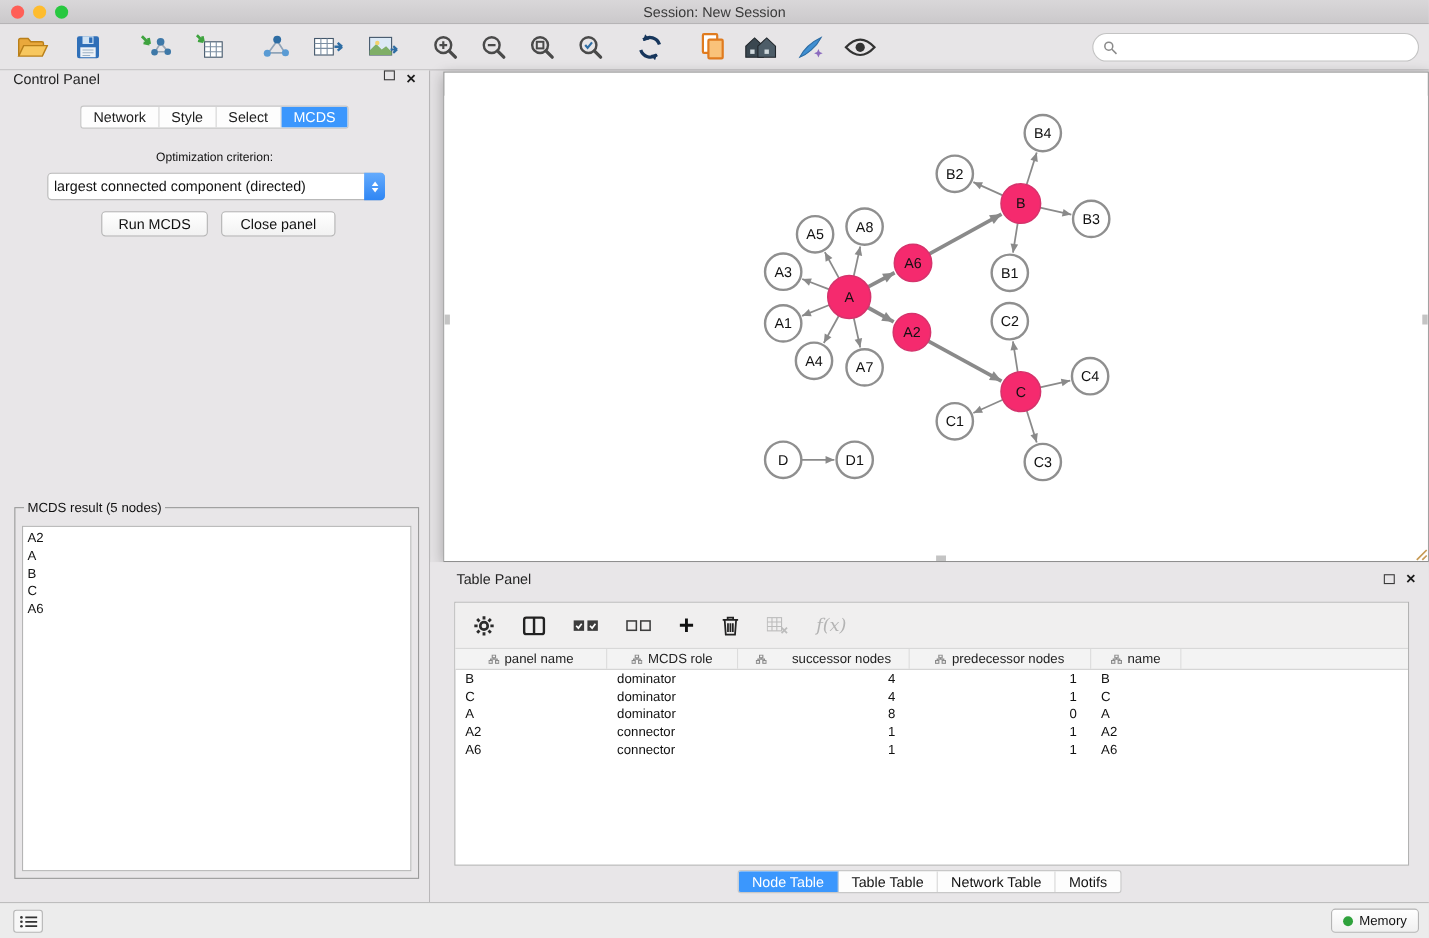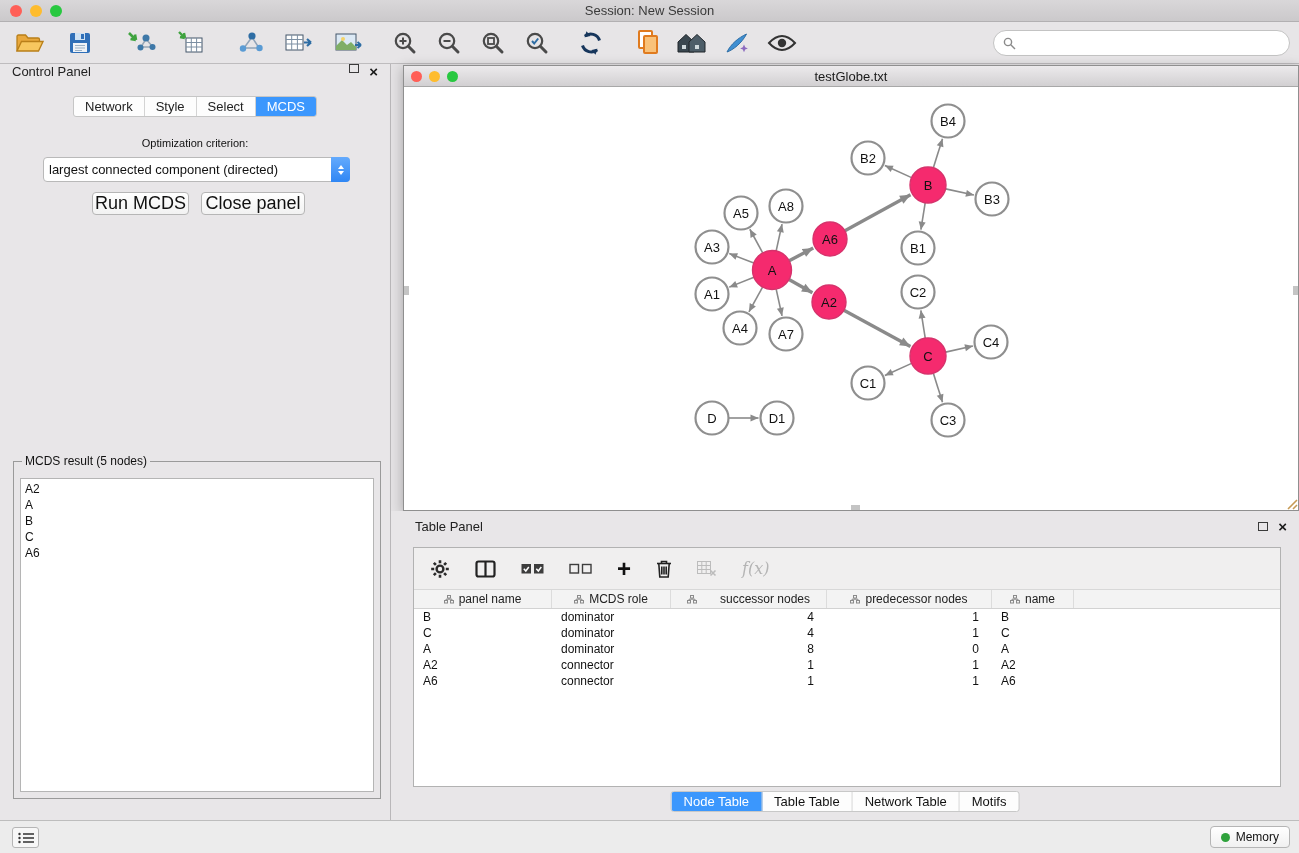--- a/index.html
+++ b/index.html
@@ -30,21 +30,21 @@
 .seg-bar{position:absolute;left:50%;transform:translateX(-50%);top:32px;display:flex;background:#fdfdfd;border:1px solid #c6c6c6;border-radius:3px;overflow:hidden}
 .seg-tab{font-size:13px;padding:2px 11px;color:#222;border-right:1px solid #d4d4d4;white-space:nowrap}
 .seg-tab:last-child{border-right:none}
 .seg-tab.active{background:#3b97fd;color:#fff}
 .opt-label{position:absolute;top:73px;width:100%;text-align:center;font-size:11px;color:#111}
 .dropdown{position:absolute;left:43px;top:93px;width:307px;height:25px;background:#fff;border:1px solid #b9b9b9;border-radius:4px;display:flex;align-items:center}
 .dd-text{flex:1;font-size:13px;padding-left:5px;white-space:nowrap;overflow:hidden;color:#111}
 .dd-stepper{width:19px;height:25px;margin-right:-1px;background:linear-gradient(#64abfd,#2f86f4);border-radius:0 4px 4px 0;display:flex;flex-direction:column;align-items:center;justify-content:center;gap:2px}
 .tri-up{width:0;height:0;border-left:3.5px solid transparent;border-right:3.5px solid transparent;border-bottom:4.5px solid #fff}
 .tri-down{width:0;height:0;border-left:3.5px solid transparent;border-right:3.5px solid transparent;border-top:4.5px solid #fff}
-.cp-btn{position:absolute;top:128px;height:23px;background:linear-gradient(#ffffff,#f2f2f2);border:1px solid #b6b6b6;border-radius:4px;font-size:18px;display:flex;align-items:center;justify-content:center;color:#111}
+.cp-btn{position:absolute;top:128px;height:23px;background:linear-gradient(#ffffff,#f2f2f2);border:1px solid #b6b6b6;border-radius:4px;font-size:13px;display:flex;align-items:center;justify-content:center;color:#111}
 .cp-btn.run{left:92px;width:97px}
 .cp-btn.close{left:201px;width:104px}
 .result-fieldset{position:absolute;left:13px;top:390px;width:368px;height:345px;border:1px solid #9a9a9a;padding:0}
 .result-fieldset legend{font-size:12px;margin-left:8px;padding:0 3px;color:#111}
 .result-listbox{position:absolute;left:6px;right:6px;top:10px;bottom:6px;background:#fff;border:1px solid #b5b5b5;padding:2px 4px;font-size:12px;line-height:16px;overflow:hidden;color:#111}
 
 
 .network-window{position:absolute;left:403px;top:65px;width:896px;height:446px;background:#fff;border:1px solid #8f8f8f;box-shadow:0 3px 12px rgba(0,0,0,.28)}
 .nw-titlebar{height:21px;background:linear-gradient(#eceaec,#d2d0d2);border-bottom:1px solid #a8a8a8;display:flex;align-items:center;position:relative}
 .nw-title{position:absolute;left:0;right:0;text-align:center;font-size:13px;color:#1a1a1a}
@@ -248,26 +248,20 @@
         <div class="list-item">A2</div>
         <div class="list-item">A</div>
         <div class="list-item">B</div>
         <div class="list-item">C</div>
         <div class="list-item">A6</div>
       </div>
   </fieldset>
 </div>
 
 <div class="network-window">
-  <div class="nw-titlebar">
-    <span class="tl red sm"></span>
-    <span class="tl yellow sm"></span>
-    <span class="tl green sm"></span>
-    <span class="nw-title">testGlobe.txt</span>
-  </div>
   <div class="nw-canvas">
     <svg width="894" height="423" viewBox="0 0 894 423">
         <defs>
           <marker id="arrThin" markerWidth="10" markerHeight="9" refX="8.5" refY="4" orient="auto" markerUnits="userSpaceOnUse">
             <path d="M0.5,0.5 L8.5,4 L0.5,7.5 Z" fill="#8a8a8a"></path>
           </marker>
           <marker id="arrThick" markerWidth="13" markerHeight="11" refX="11" refY="5" orient="auto" markerUnits="userSpaceOnUse">
             <path d="M0.5,0.5 L11,5 L0.5,9.5 Z" fill="#8a8a8a"></path>
           </marker>
         </defs>

